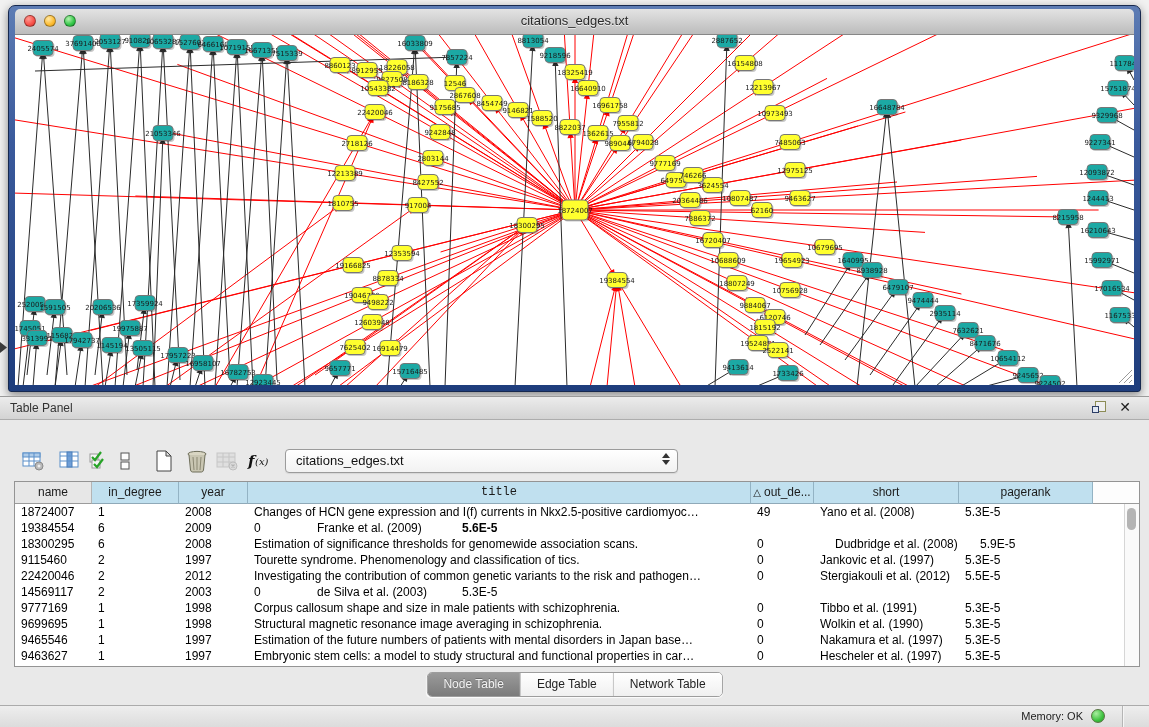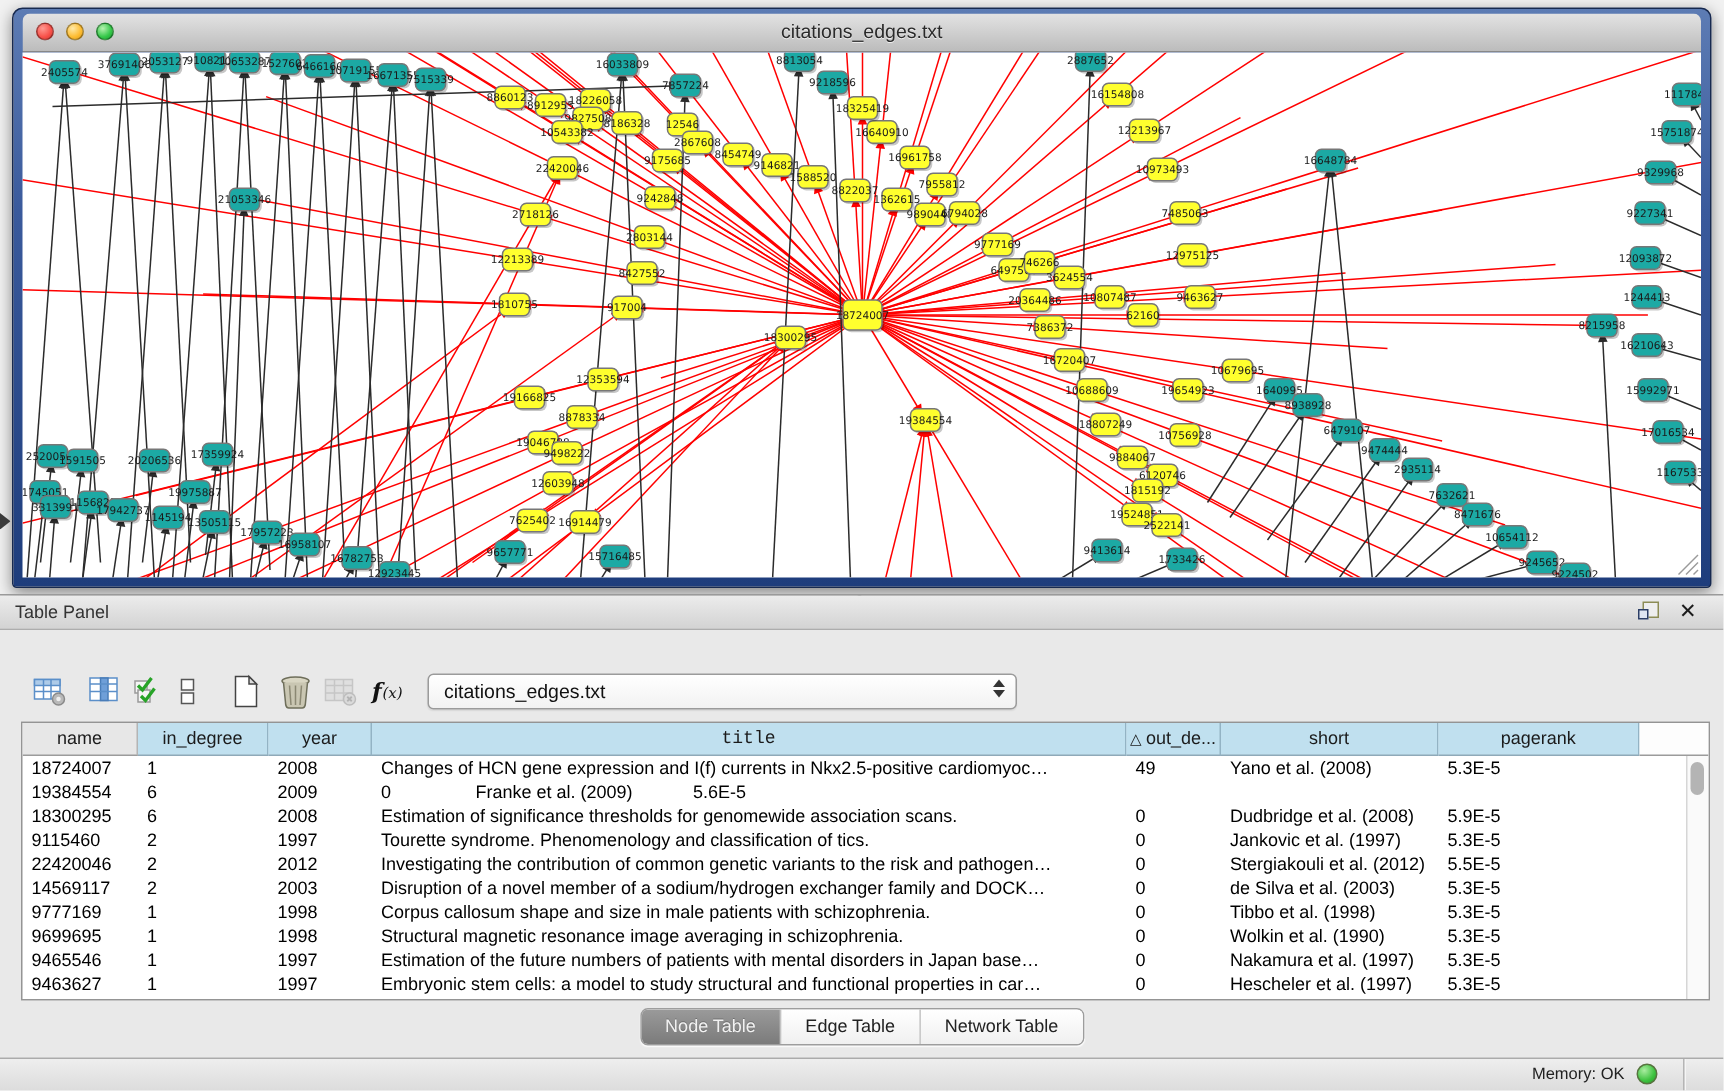--- a/index.html
+++ b/index.html
@@ -1136,29 +1136,29 @@
           <div class="td" style="width: 63px;">49</div>
           <div class="td" style="width: 145px;">Yano et al. (2008)</div>
           <div class="td" style="width: 134px;">5.3E-5</div>
         </div>
         <div class="trow">
           <div class="td" style="width: 77px;">19384554</div>
           <div class="td" style="width: 87px;">6</div>
           <div class="td" style="width: 69px;">2009</div>
           <div class="td" style="width: 63px;">0</div>
           <div class="td" style="width: 145px;">Franke et al. (2009)</div>
-          <div class="td" style="width: 134px;">5.6E-5</div>
+          <div class="td" style="width: 134px; font-weight: bold;">5.6E-5</div>
         </div>
         <div class="trow">
           <div class="td" style="width: 77px;">18300295</div>
           <div class="td" style="width: 87px;">6</div>
           <div class="td" style="width: 69px;">2008</div>
           <div class="td" style="width: 503px;">Estimation of significance thresholds for genomewide association scans.</div>
           <div class="td" style="width: 63px;">0</div>
-          <div class="td" style="width: 145px;">Dudbridge et al. (2008)</div>
+          <div class="td" style="width: 145px; margin-left: 15px;">Dudbridge et al. (2008)</div>
           <div class="td" style="width: 134px;">5.9E-5</div>
         </div>
         <div class="trow">
           <div class="td" style="width: 77px;">9115460</div>
           <div class="td" style="width: 87px;">2</div>
           <div class="td" style="width: 69px;">1997</div>
           <div class="td" style="width: 503px;">Tourette syndrome. Phenomenology and classification of tics.</div>
           <div class="td" style="width: 63px;">0</div>
           <div class="td" style="width: 145px;">Jankovic et al. (1997)</div>
           <div class="td" style="width: 134px;">5.3E-5</div>
@@ -1169,32 +1169,31 @@
           <div class="td" style="width: 69px;">2012</div>
           <div class="td" style="width: 503px;">Investigating the contribution of common genetic variants to the risk and pathogen…</div>
           <div class="td" style="width: 63px;">0</div>
           <div class="td" style="width: 145px;">Stergiakouli et al. (2012)</div>
           <div class="td" style="width: 134px;">5.5E-5</div>
         </div>
         <div class="trow">
           <div class="td" style="width: 77px;">14569117</div>
           <div class="td" style="width: 87px;">2</div>
           <div class="td" style="width: 69px;">2003</div>
-          <div class="td" style="width: 503px;">Disruption of a novel member of a sodium/hydrogen exchanger family and DOCK…</div>
           <div class="td" style="width: 63px;">0</div>
           <div class="td" style="width: 145px;">de Silva et al. (2003)</div>
           <div class="td" style="width: 134px;">5.3E-5</div>
         </div>
         <div class="trow">
           <div class="td" style="width: 77px;">9777169</div>
           <div class="td" style="width: 87px;">1</div>
           <div class="td" style="width: 69px;">1998</div>
           <div class="td" style="width: 503px;">Corpus callosum shape and size in male patients with schizophrenia.</div>
           <div class="td" style="width: 63px;">0</div>
-          <div class="td" style="width: 145px;">Tibbo et al. (1998)</div>
+          <div class="td" style="width: 145px;">Tibbo et al. (1991)</div>
           <div class="td" style="width: 134px;">5.3E-5</div>
         </div>
         <div class="trow">
           <div class="td" style="width: 77px;">9699695</div>
           <div class="td" style="width: 87px;">1</div>
           <div class="td" style="width: 69px;">1998</div>
           <div class="td" style="width: 503px;">Structural magnetic resonance image averaging in schizophrenia.</div>
           <div class="td" style="width: 63px;">0</div>
           <div class="td" style="width: 145px;">Wolkin et al. (1990)</div>
           <div class="td" style="width: 134px;">5.3E-5</div>

